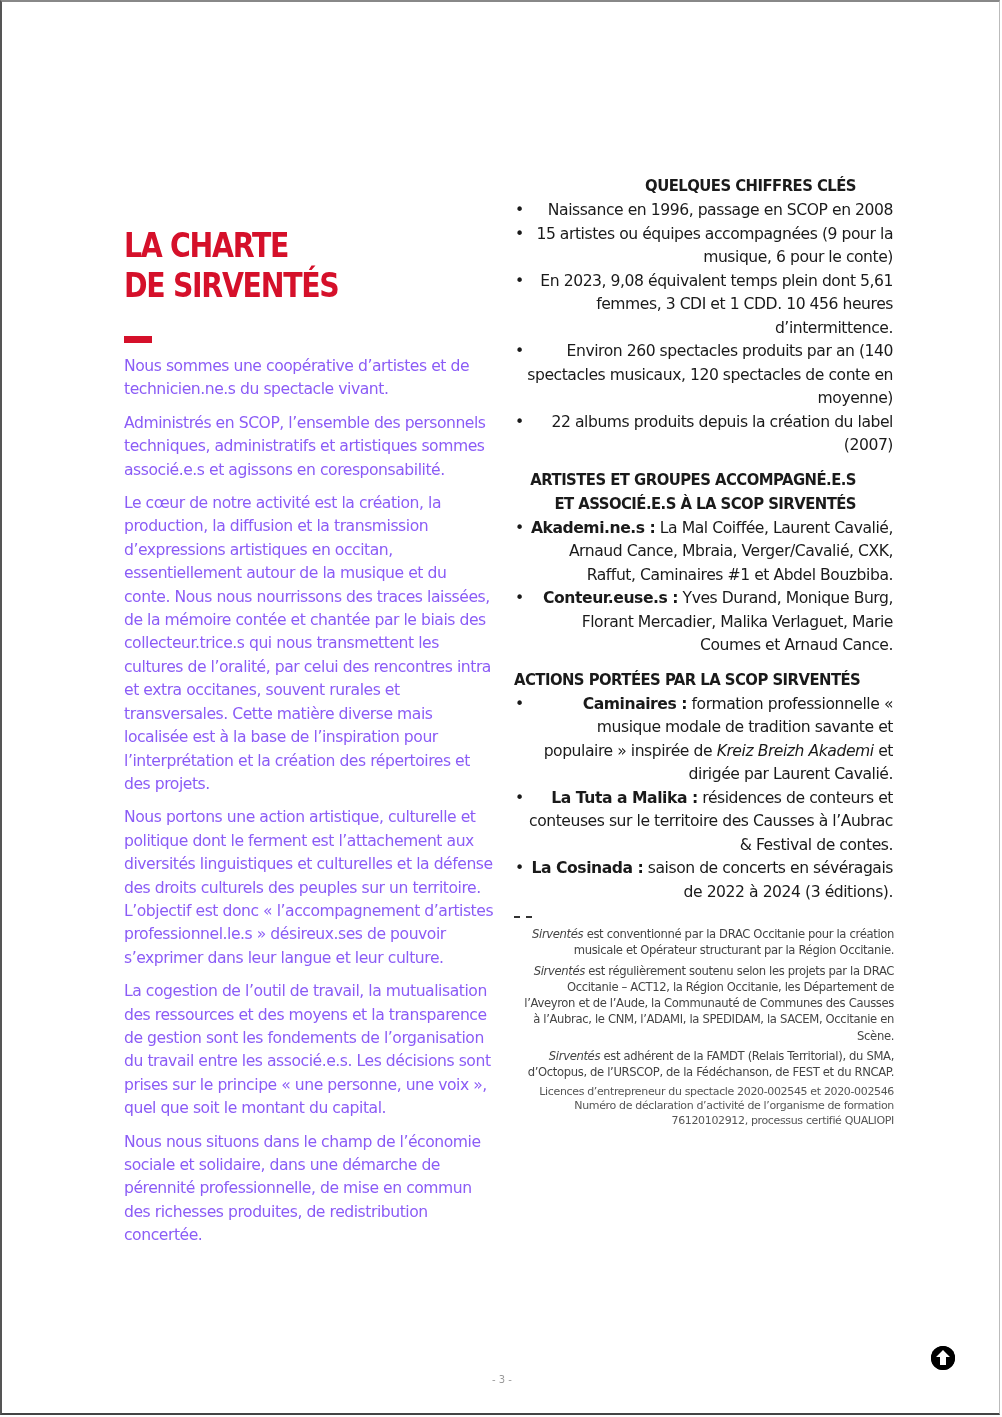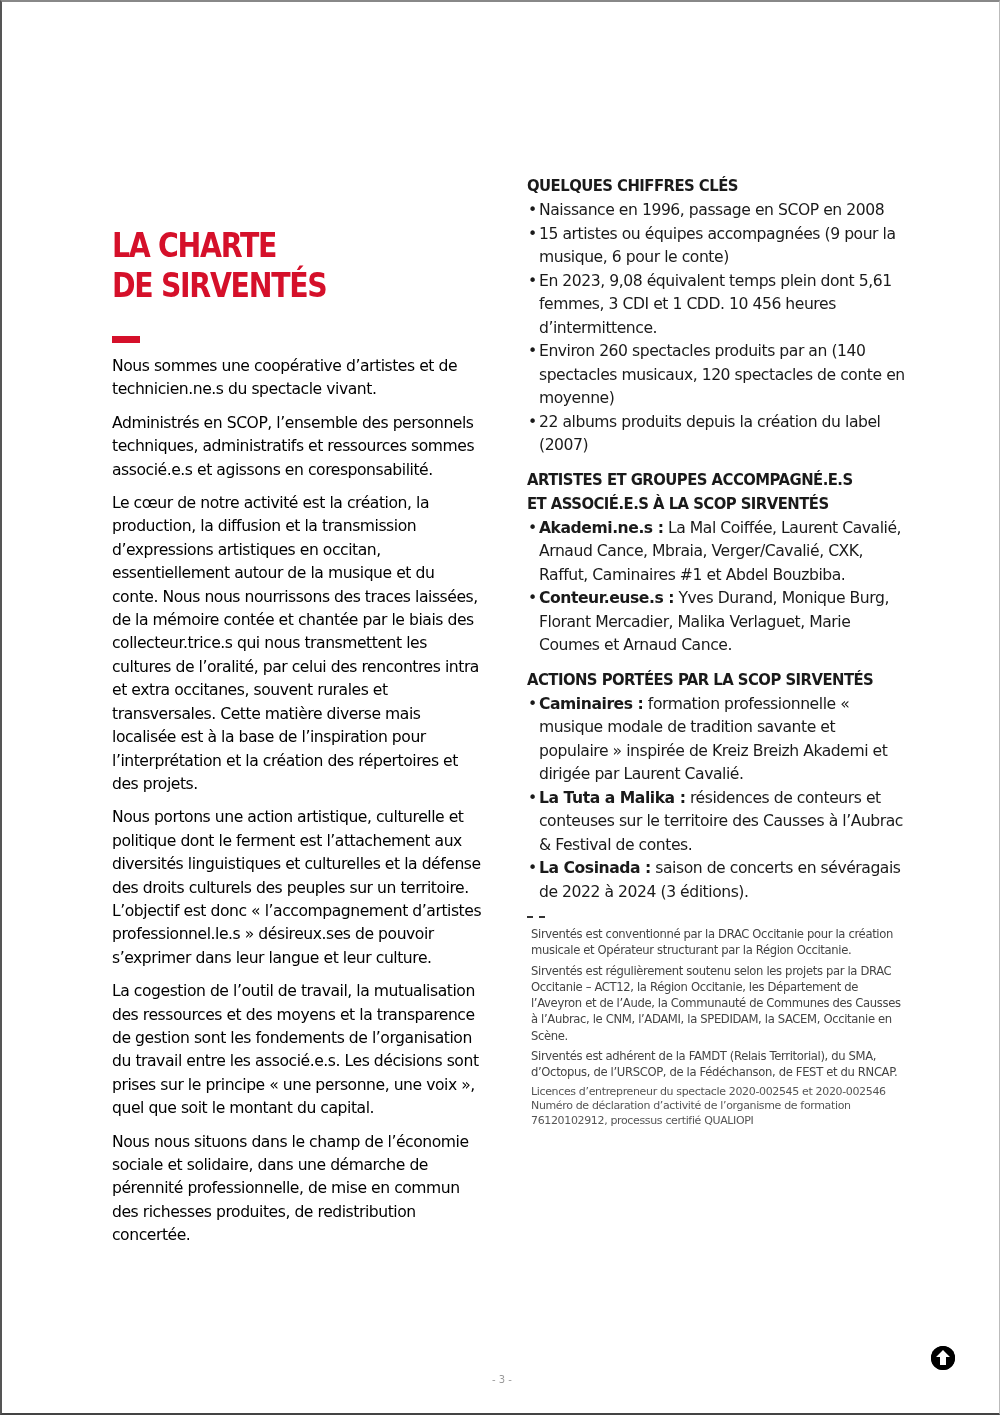--- a/index.html
+++ b/index.html
@@ -23,21 +23,21 @@
       border-left: 2px solid #555;
       border-top: 2px solid #888;
       border-right: 1px solid #bbb;
       border-bottom: 2px solid #444;
       box-sizing: border-box;
       background: #fff;
     }
     
     .col-left {
       position: absolute;
-      left: 110px;
+      left: 122px;
       top: 224px;
       width: 370px;
     }
     .title {
       margin: 0;
       color: #d5102a;
       font-family: "DejaVu Sans", sans-serif;
       font-weight: bold;
       font-size: 33px;
       line-height: 40px;
@@ -51,28 +51,29 @@
       height: 7px;
       background: #d5102a;
       margin-top: 30px;
       margin-bottom: 12px;
     }
     .body-p {
       margin: 0 0 10px 0;
       font-size: 15.6px;
       line-height: 23.4px;
       letter-spacing: -0.45px;
-      color: #000000;
+      color: #8b5cf6;
     }
     
     .col-right {
       position: absolute;
-      left: 525px;
+      left: 512px;
       top: 172px;
       width: 380px;
+      text-align: right;
     }
     .section-head {
       margin: 0;
       font-weight: bold;
       font-size: 16.5px;
       line-height: 24px;
       letter-spacing: -0.6px;
       color: #1a1a1a;
       transform: scaleX(0.9);
       transform-origin: left top;
@@ -91,21 +92,21 @@
       line-height: 23.5px;
       letter-spacing: -0.45px;
     }
     ul.bullets li::before {
       content: "•";
       position: absolute;
       left: 0;
       top: 0;
     }
     .bold { font-weight: bold; }
-    .ital { }
+    .ital { font-style: italic; }
     .footnote-dash {
       width: 18px;
       height: 2px;
       border-top: 2px dashed #333;
       margin: 12px 0 6px 0;
     }
     .fn-p {
       margin: 0 0 4px 4px;
       font-size: 11.6px;
       line-height: 16.3px;
@@ -145,21 +146,21 @@
 <div class="page">
 
   <div class="col-left">
     <h1 class="title">
       <span>LA CHARTE</span><br>
       <span>DE SIRVENTÉS</span>
     </h1>
     <div class="accent-bar"></div>
 
     <p class="body-p">Nous sommes une coopérative d’artistes et de technicien.ne.s du spectacle vivant.</p>
-    <p class="body-p">Administrés en SCOP, l’ensemble des personnels techniques, administratifs et ressources sommes associé.e.s et agissons en coresponsabilité.</p>
+    <p class="body-p">Administrés en SCOP, l’ensemble des personnels techniques, administratifs et artistiques sommes associé.e.s et agissons en coresponsabilité.</p>
     <p class="body-p">Le cœur de notre activité est la création, la production, la diffusion et la transmission d’expressions artistiques en occitan, essentiellement autour de la musique et du conte. Nous nous nourrissons des traces laissées, de la mémoire contée et chantée par le biais des collecteur.trice.s qui nous transmettent les cultures de l’oralité, par celui des rencontres intra et extra occitanes, souvent rurales et transversales. Cette matière diverse mais localisée est à la base de l’inspiration pour l’interprétation et la création des répertoires et des projets.</p>
     <p class="body-p">Nous portons une action artistique, culturelle et politique dont le ferment est l’attachement aux diversités linguistiques et culturelles et la défense des droits culturels des peuples sur un territoire. L’objectif est donc « l’accompagnement d’artistes professionnel.le.s » désireux.ses de pouvoir s’exprimer dans leur langue et leur culture.</p>
     <p class="body-p">La cogestion de l’outil de travail, la mutualisation des ressources et des moyens et la transparence de gestion sont les fondements de l’organisation du travail entre les associé.e.s. Les décisions sont prises sur le principe « une personne, une voix », quel que soit le montant du capital.</p>
     <p class="body-p">Nous nous situons dans le champ de l’économie sociale et solidaire, dans une démarche de pérennité professionnelle, de mise en commun des richesses produites, de redistribution concertée.</p>
   </div>
 
   <div class="col-right">
 
     <div class="section">
       <h2 class="section-head">QUELQUES CHIFFRES CLÉS</h2>

